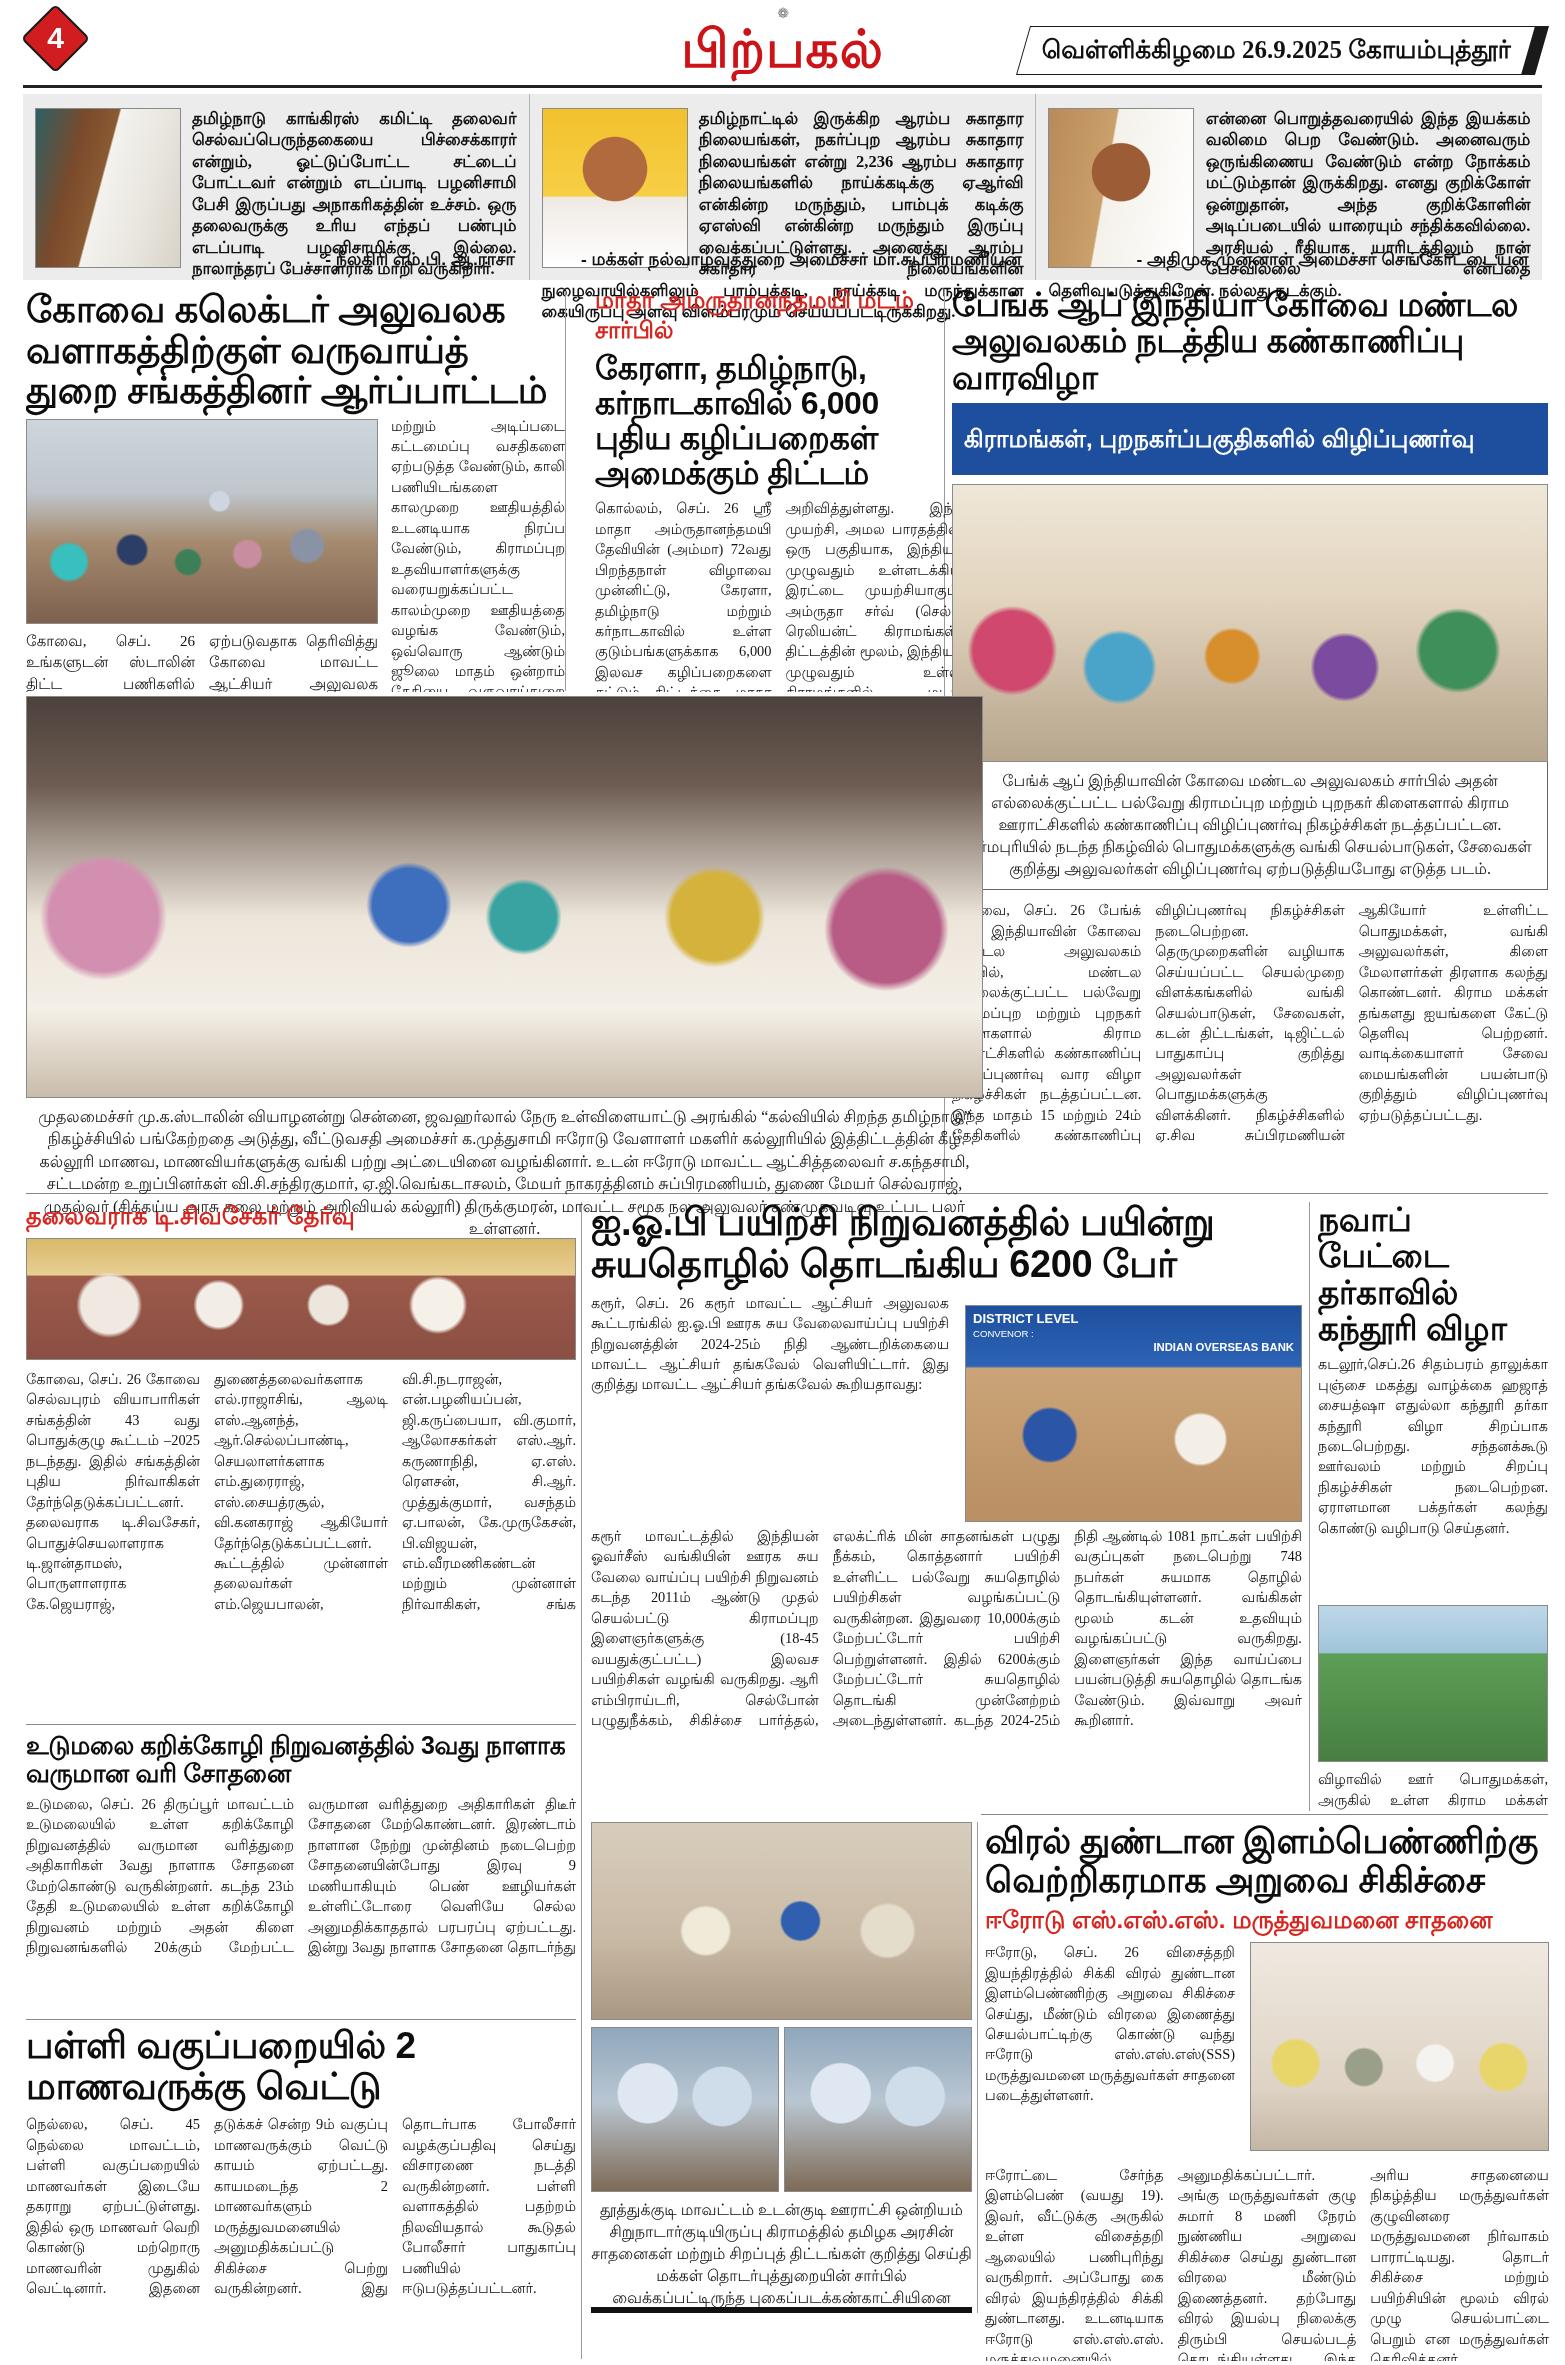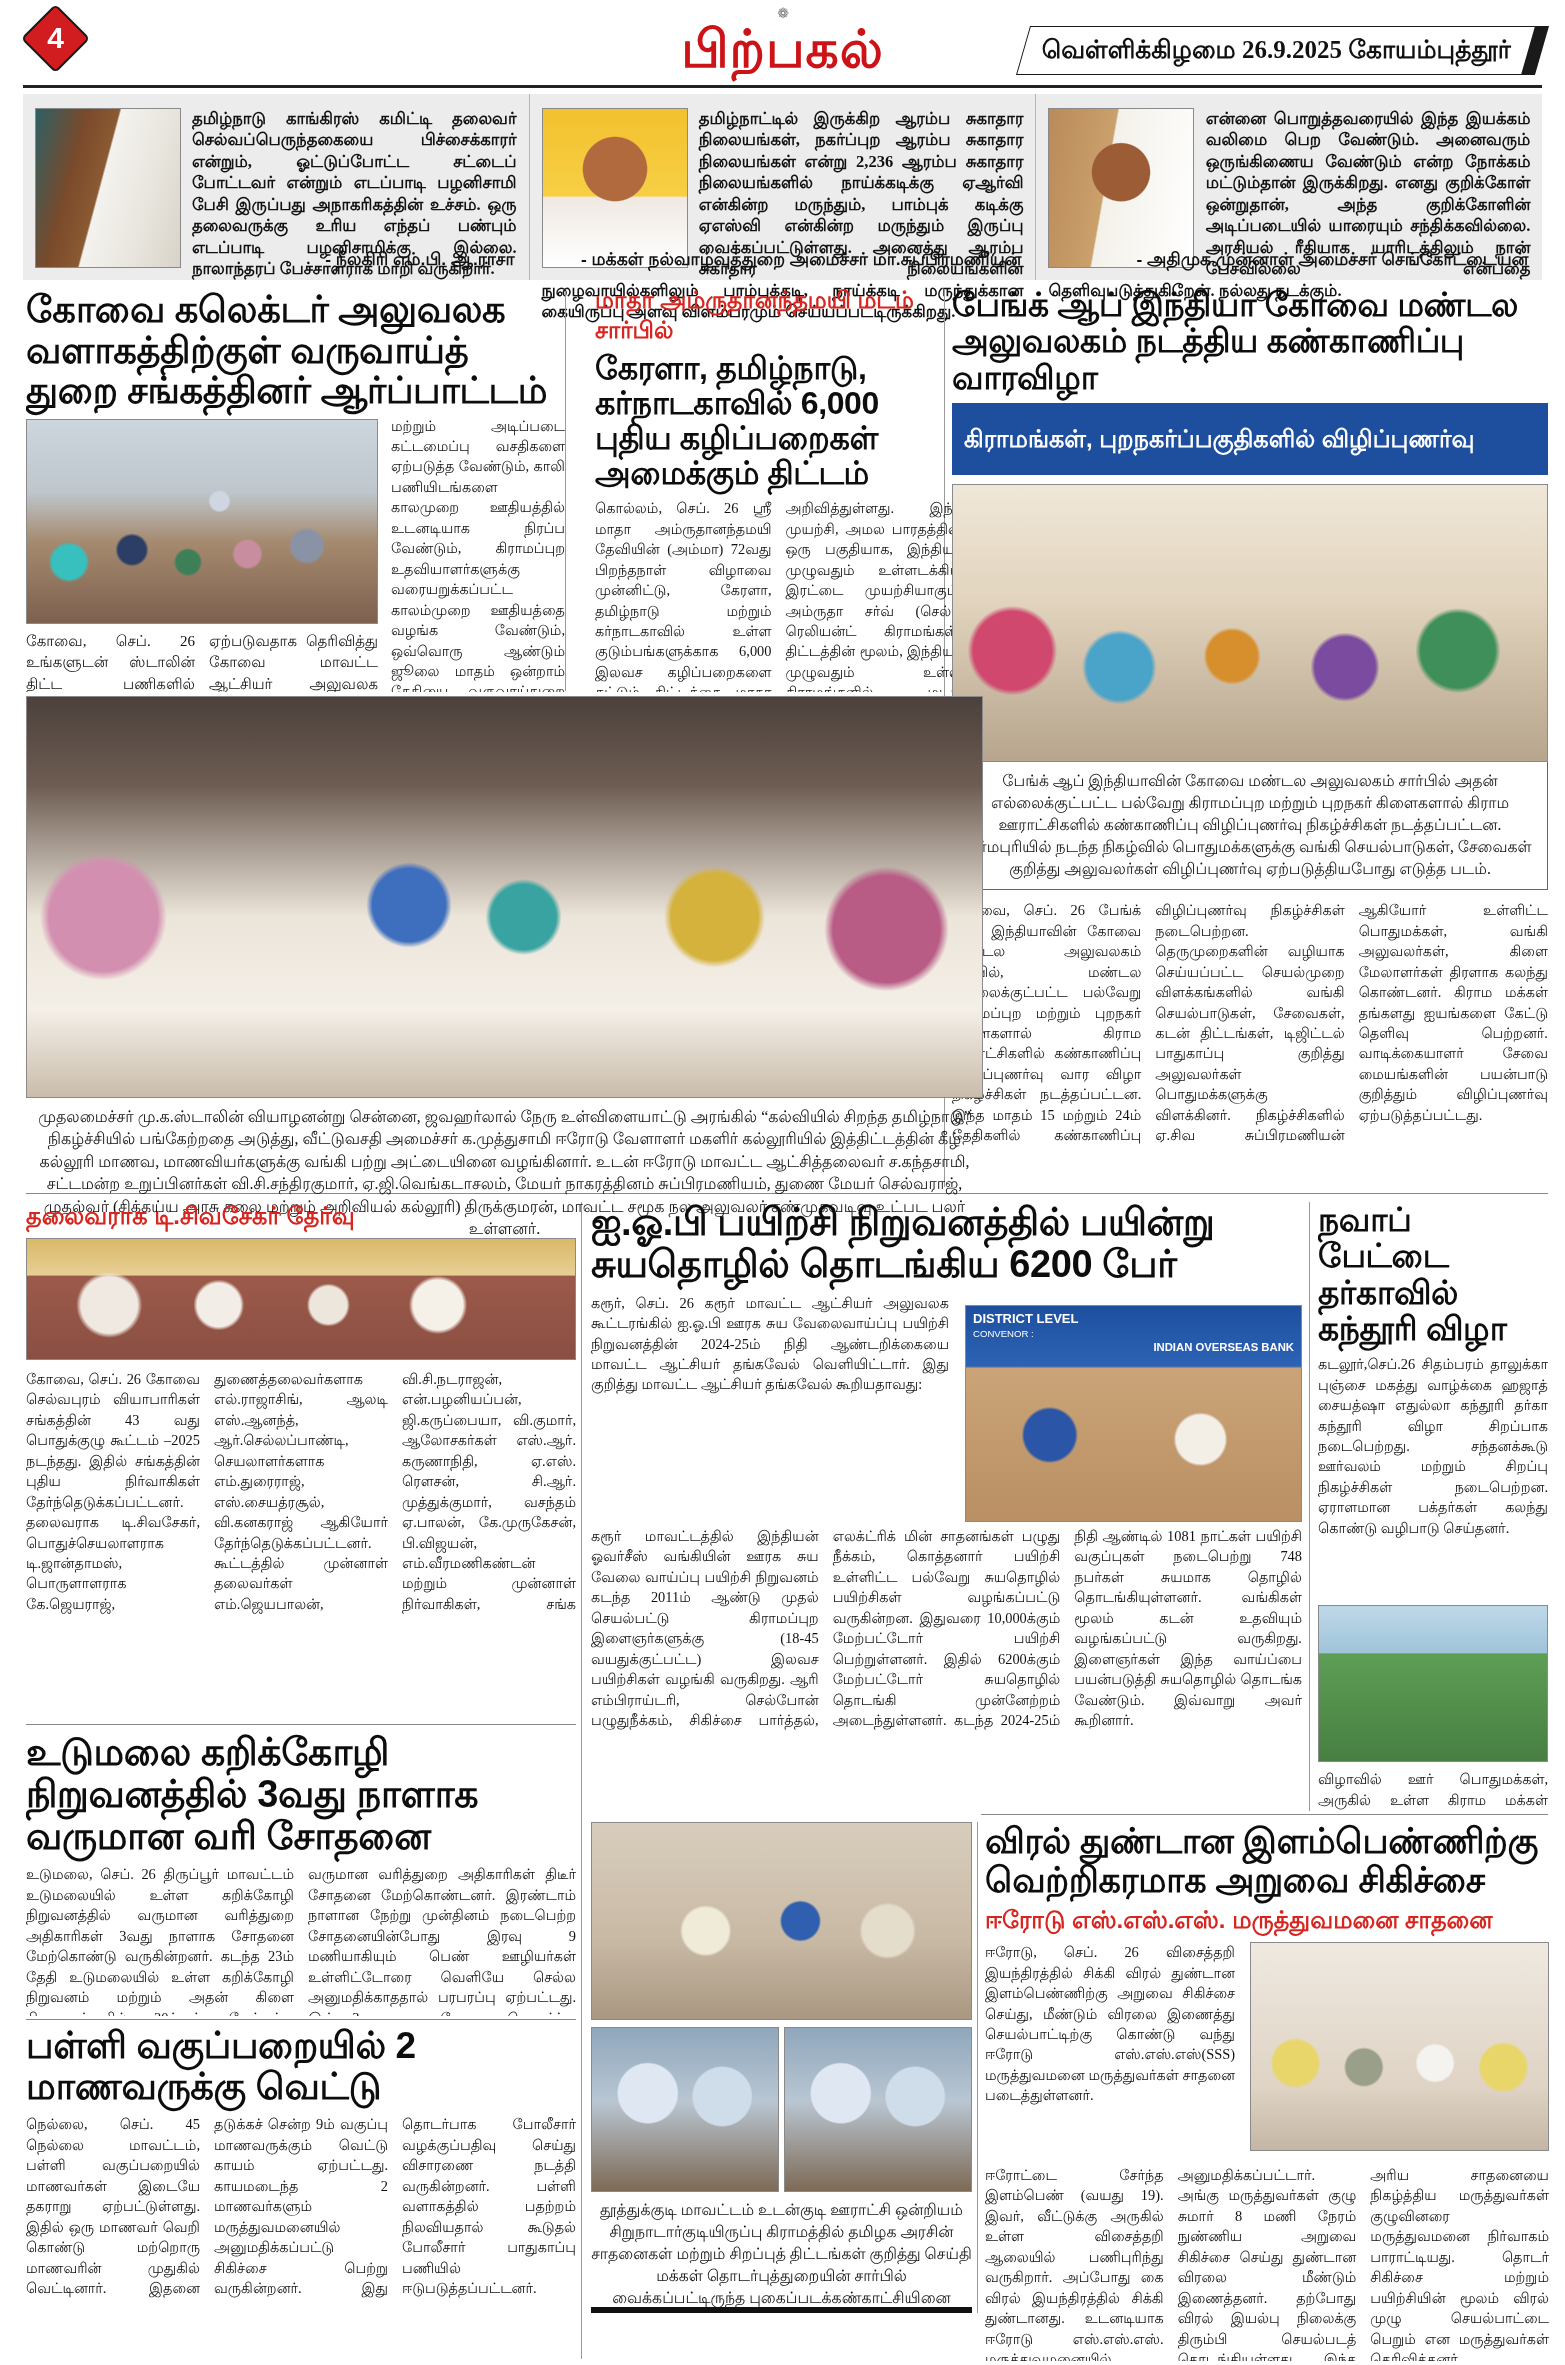--- a/index.html
+++ b/index.html
@@ -211,21 +211,21 @@
     <h1 class="hl" style="font-size:33px;">நவாப் பேட்டை தர்காவில் கந்தூரி விழா</h1>
     <div class="body" style="height:244px;font-size:14.4px;">
       <span class="dl">கடலூர்,செப்.26</span>
       <span>சிதம்பரம் தாலுக்கா புஞ்சை மகத்து வாழ்க்கை ஹஜாத் சையத்ஷா எதுல்லா கந்தூரி தர்கா கந்தூரி விழா சிறப்பாக நடைபெற்றது. சந்தனக்கூடு ஊர்வலம் மற்றும் சிறப்பு நிகழ்ச்சிகள் நடைபெற்றன. ஏராளமான பக்தர்கள் கலந்து கொண்டு வழிபாடு செய்தனர்.</span>
     </div>
     <div class="photo ph-field" style="width:100%;height:157px;margin:7px 0;"></div>
     <div class="body" style="height:70px;font-size:14.4px;">விழாவில் ஊர் பொதுமக்கள், அருகில் உள்ள கிராம மக்கள் திரளாக கலந்து கொண்டு சிறப்பித்தனர்.</div>
   </div>
 
   <div class="art" style="left:26px;top:1732px;width:550px;height:284px;">
-    <h1 class="hl" style="font-size:38px;">உடுமலை கறிக்கோழி நிறுவனத்தில் 3வது நாளாக வருமான வரி சோதனை</h1>
+    <h1 class="hl" style="font-size:25px;">உடுமலை கறிக்கோழி நிறுவனத்தில் 3வது நாளாக வருமான வரி சோதனை</h1>
     <div class="body" style="column-count:2;height:183px;font-size:14.4px;">
       <span class="dl">உடுமலை, செப். 26</span>
       <span>திருப்பூர் மாவட்டம் உடுமலையில் உள்ள கறிக்கோழி நிறுவனத்தில் வருமான வரித்துறை அதிகாரிகள் 3வது நாளாக சோதனை மேற்கொண்டு வருகின்றனர். கடந்த 23ம் தேதி உடுமலையில் உள்ள கறிக்கோழி நிறுவனம் மற்றும் அதன் கிளை நிறுவனங்களில் 20க்கும் மேற்பட்ட வருமான வரித்துறை அதிகாரிகள் திடீர் சோதனை மேற்கொண்டனர். இரண்டாம் நாளான நேற்று முன்தினம் நடைபெற்ற சோதனையின்போது இரவு 9 மணியாகியும் பெண் ஊழியர்கள் உள்ளிட்டோரை வெளியே செல்ல அனுமதிக்காததால் பரபரப்பு ஏற்பட்டது. இன்று 3வது நாளாக சோதனை தொடர்ந்து நடைபெற்று வருகிறது. சோதனை முடிவுகள் குறித்து வருமான வரித்துறை அதிகாரிகள் எந்த தகவலும் வெளியிடவில்லை.</span>
     </div>
   </div>
 
   <div class="art" style="left:26px;top:2026px;width:550px;height:336px;">
     <h1 class="hl" style="font-size:37px;">பள்ளி வகுப்பறையில் 2 மாணவருக்கு வெட்டு</h1>
     <div class="body" style="column-count:3;height:261px;font-size:14.4px;">
       <span class="dl">நெல்லை, செப். 45</span>

